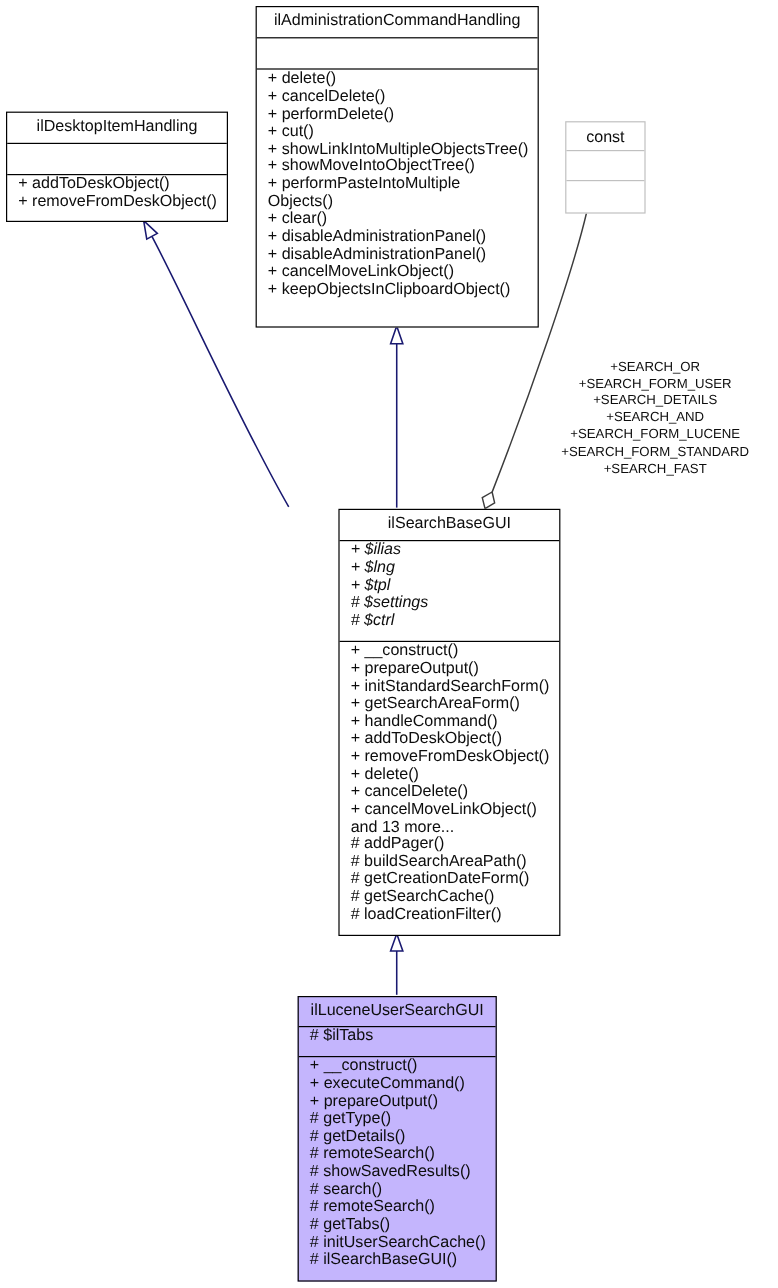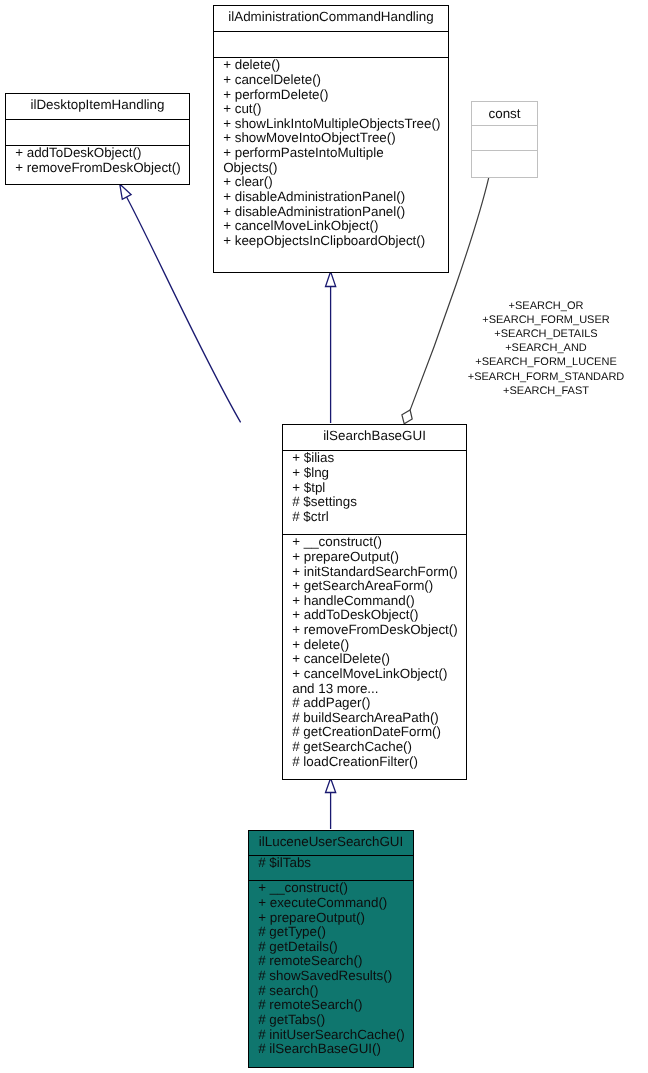--- a/index.html
+++ b/index.html
@@ -53,21 +53,21 @@
     display: flex;
     flex-direction: column;
   }
   .rows span {
     white-space: nowrap;
     display: block;
     line-height: 14.62px;
     position: relative;
     top: 0.3px;
   }
-  .node.grey { background: #0f766e; }
+  .node.grey { background: #c4b5fd; }
   .node.light { border-color: #c0c0c0; }
   .node.light .sec.b { border-top-color: #c0c0c0; }
   .edge-label {
     position: absolute;
     text-align: center;
     white-space: nowrap;
     z-index: 1;
     font-size: 0;
   }
   .edge-label div { line-height: 14.2px; white-space: nowrap; font-size: 11px; }
@@ -138,21 +138,21 @@
         <span style="top:0.3px">const</span>
       </div>
     <div class="sec b rows" style="height:24.3px;"></div>
     <div class="sec b rows" style="height:24.4px;"></div>
   </div>
 
   <div class="node" style="left:238px; top:424px; width:185px; height:356px;margin-left:44px;">
     <div class="sec title" style="height:25px;">
         <span>ilSearchBaseGUI</span>
       </div>
-    <div class="sec b rows" style="height:84px;">
+    <div class="sec b rows" style="height:84px;font-style:italic;">
       <span>+ $ilias</span>
       <span>+ $lng</span>
       <span>+ $tpl</span>
       <span># $settings</span>
       <span># $ctrl</span>
     </div>
     <div class="sec b rows" style="height:245px;">
       <span>+ __construct()</span>
       <span>+ prepareOutput()</span>
       <span>+ initStandardSearchForm()</span>

